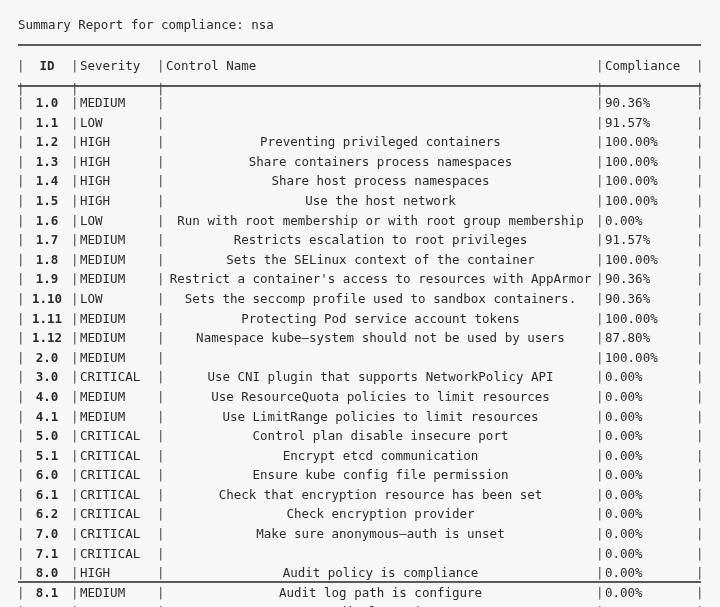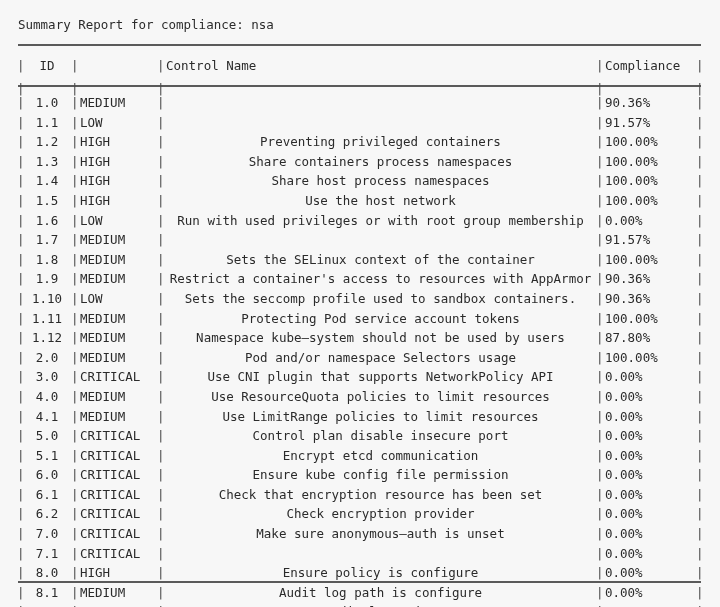--- a/index.html
+++ b/index.html
@@ -99,21 +99,21 @@
   .pipe.p3 { left: 581px; }
   .pipe.p4 { left: 681px; }
 
   .cell {
     position: absolute;
     top: 0;
     overflow: hidden;
     white-space: pre;
     color: #2b2b2b;
   }
-  .cell.c-id        { left: 6px;   width: 46px;  text-align: center; }
+  .cell.c-id        { left: 6px;   width: 46px;  text-align: center; font-weight: bold; }
   .cell.c-sev       { left: 62px;  width: 76px;  text-align: left; }
   .cell.c-name      { left: 148px; width: 429px; text-align: center; }
   .cell.c-comp      { left: 587px; width: 90px;  text-align: left; }
 
   .header-row .cell.c-id   { text-align: center; }
   .header-row .cell.c-sev  { text-align: left; }
   .header-row .cell.c-name { text-align: left; }
   .header-row .cell.c-comp { text-align: left; }
 </style>
 </head>
@@ -123,45 +123,45 @@
 
   <div class="report-title">Summary Report for compliance: nsa</div>
 
   <div class="table-wrap">
 
     <div class="border-h border-top"></div>
     <div class="border-h border-head"></div>
     <div class="border-h border-bottom"></div>
 
     <div class="grid-rows" id="grid-rows">
-        <div class="row header-row"><span class="pipe p0"></span><span class="pipe p1"></span><span class="pipe p2"></span><span class="pipe p3"></span><span class="pipe p4"></span><div class="cell c-id">ID</div><div class="cell c-name">Control Name</div><div class="cell c-comp">Compliance</div></div>
+        <div class="row header-row"><span class="pipe p0"></span><span class="pipe p1"></span><span class="pipe p2"></span><span class="pipe p3"></span><span class="pipe p4"></span><div class="cell c-id">ID</div><div class="cell c-sev">Severity</div><div class="cell c-name">Control Name</div><div class="cell c-comp">Compliance</div></div>
         <div class="row pad-row"><span class="pipe p0"></span><span class="pipe p1"></span><span class="pipe p2"></span><span class="pipe p3"></span><span class="pipe p4"></span></div>
         <div class="row"><span class="pipe p0"></span><span class="pipe p1"></span><span class="pipe p2"></span><span class="pipe p3"></span><span class="pipe p4"></span><div class="cell c-id">1.0</div><div class="cell c-sev">MEDIUM</div><div class="cell c-comp">90.36%</div></div>
         <div class="row"><span class="pipe p0"></span><span class="pipe p1"></span><span class="pipe p2"></span><span class="pipe p3"></span><span class="pipe p4"></span><div class="cell c-id">1.1</div><div class="cell c-sev">LOW</div><div class="cell c-comp">91.57%</div></div>
         <div class="row"><span class="pipe p0"></span><span class="pipe p1"></span><span class="pipe p2"></span><span class="pipe p3"></span><span class="pipe p4"></span><div class="cell c-id">1.2</div><div class="cell c-sev">HIGH</div><div class="cell c-name">Preventing privileged containers</div><div class="cell c-comp">100.00%</div></div>
         <div class="row"><span class="pipe p0"></span><span class="pipe p1"></span><span class="pipe p2"></span><span class="pipe p3"></span><span class="pipe p4"></span><div class="cell c-id">1.3</div><div class="cell c-sev">HIGH</div><div class="cell c-name">Share containers process namespaces</div><div class="cell c-comp">100.00%</div></div>
         <div class="row"><span class="pipe p0"></span><span class="pipe p1"></span><span class="pipe p2"></span><span class="pipe p3"></span><span class="pipe p4"></span><div class="cell c-id">1.4</div><div class="cell c-sev">HIGH</div><div class="cell c-name">Share host process namespaces</div><div class="cell c-comp">100.00%</div></div>
         <div class="row"><span class="pipe p0"></span><span class="pipe p1"></span><span class="pipe p2"></span><span class="pipe p3"></span><span class="pipe p4"></span><div class="cell c-id">1.5</div><div class="cell c-sev">HIGH</div><div class="cell c-name">Use the host network</div><div class="cell c-comp">100.00%</div></div>
-        <div class="row"><span class="pipe p0"></span><span class="pipe p1"></span><span class="pipe p2"></span><span class="pipe p3"></span><span class="pipe p4"></span><div class="cell c-id">1.6</div><div class="cell c-sev">LOW</div><div class="cell c-name">Run with used privileges or with root group membership</div><div class="cell c-comp">0.00%</div></div>
-        <div class="row"><span class="pipe p0"></span><span class="pipe p1"></span><span class="pipe p2"></span><span class="pipe p3"></span><span class="pipe p4"></span><div class="cell c-id">1.7</div><div class="cell c-sev">MEDIUM</div><div class="cell c-comp">91.57%</div></div>
+        <div class="row"><span class="pipe p0"></span><span class="pipe p1"></span><span class="pipe p2"></span><span class="pipe p3"></span><span class="pipe p4"></span><div class="cell c-id">1.6</div><div class="cell c-sev">LOW</div><div class="cell c-name">Run with root membership or with root group membership</div><div class="cell c-comp">0.00%</div></div>
+        <div class="row"><span class="pipe p0"></span><span class="pipe p1"></span><span class="pipe p2"></span><span class="pipe p3"></span><span class="pipe p4"></span><div class="cell c-id">1.7</div><div class="cell c-sev">MEDIUM</div><div class="cell c-name">Restricts escalation to root privileges</div><div class="cell c-comp">91.57%</div></div>
         <div class="row"><span class="pipe p0"></span><span class="pipe p1"></span><span class="pipe p2"></span><span class="pipe p3"></span><span class="pipe p4"></span><div class="cell c-id">1.8</div><div class="cell c-sev">MEDIUM</div><div class="cell c-name">Sets the SELinux context of the container</div><div class="cell c-comp">100.00%</div></div>
         <div class="row"><span class="pipe p0"></span><span class="pipe p1"></span><span class="pipe p2"></span><span class="pipe p3"></span><span class="pipe p4"></span><div class="cell c-id">1.9</div><div class="cell c-sev">MEDIUM</div><div class="cell c-name">Restrict a container's access to resources with AppArmor</div><div class="cell c-comp">90.36%</div></div>
         <div class="row"><span class="pipe p0"></span><span class="pipe p1"></span><span class="pipe p2"></span><span class="pipe p3"></span><span class="pipe p4"></span><div class="cell c-id">1.10</div><div class="cell c-sev">LOW</div><div class="cell c-name">Sets the seccomp profile used to sandbox containers.</div><div class="cell c-comp">90.36%</div></div>
         <div class="row"><span class="pipe p0"></span><span class="pipe p1"></span><span class="pipe p2"></span><span class="pipe p3"></span><span class="pipe p4"></span><div class="cell c-id">1.11</div><div class="cell c-sev">MEDIUM</div><div class="cell c-name">Protecting Pod service account tokens</div><div class="cell c-comp">100.00%</div></div>
         <div class="row"><span class="pipe p0"></span><span class="pipe p1"></span><span class="pipe p2"></span><span class="pipe p3"></span><span class="pipe p4"></span><div class="cell c-id">1.12</div><div class="cell c-sev">MEDIUM</div><div class="cell c-name">Namespace kube–system should not be used by users</div><div class="cell c-comp">87.80%</div></div>
-        <div class="row"><span class="pipe p0"></span><span class="pipe p1"></span><span class="pipe p2"></span><span class="pipe p3"></span><span class="pipe p4"></span><div class="cell c-id">2.0</div><div class="cell c-sev">MEDIUM</div><div class="cell c-name">Pod and/or namespace Selectors usage</div><div class="cell c-comp">100.00%</div></div>
+        <div class="row"><span class="pipe p0"></span><span class="pipe p1"></span><span class="pipe p2"></span><span class="pipe p3"></span><span class="pipe p4"></span><div class="cell c-id">2.0</div><div class="cell c-sev">MEDIUM</div><div class="cell c-comp">100.00%</div></div>
         <div class="row"><span class="pipe p0"></span><span class="pipe p1"></span><span class="pipe p2"></span><span class="pipe p3"></span><span class="pipe p4"></span><div class="cell c-id">3.0</div><div class="cell c-sev">CRITICAL</div><div class="cell c-name">Use CNI plugin that supports NetworkPolicy API</div><div class="cell c-comp">0.00%</div></div>
         <div class="row"><span class="pipe p0"></span><span class="pipe p1"></span><span class="pipe p2"></span><span class="pipe p3"></span><span class="pipe p4"></span><div class="cell c-id">4.0</div><div class="cell c-sev">MEDIUM</div><div class="cell c-name">Use ResourceQuota policies to limit resources</div><div class="cell c-comp">0.00%</div></div>
         <div class="row"><span class="pipe p0"></span><span class="pipe p1"></span><span class="pipe p2"></span><span class="pipe p3"></span><span class="pipe p4"></span><div class="cell c-id">4.1</div><div class="cell c-sev">MEDIUM</div><div class="cell c-name">Use LimitRange policies to limit resources</div><div class="cell c-comp">0.00%</div></div>
         <div class="row"><span class="pipe p0"></span><span class="pipe p1"></span><span class="pipe p2"></span><span class="pipe p3"></span><span class="pipe p4"></span><div class="cell c-id">5.0</div><div class="cell c-sev">CRITICAL</div><div class="cell c-name">Control plan disable insecure port</div><div class="cell c-comp">0.00%</div></div>
         <div class="row"><span class="pipe p0"></span><span class="pipe p1"></span><span class="pipe p2"></span><span class="pipe p3"></span><span class="pipe p4"></span><div class="cell c-id">5.1</div><div class="cell c-sev">CRITICAL</div><div class="cell c-name">Encrypt etcd communication</div><div class="cell c-comp">0.00%</div></div>
         <div class="row"><span class="pipe p0"></span><span class="pipe p1"></span><span class="pipe p2"></span><span class="pipe p3"></span><span class="pipe p4"></span><div class="cell c-id">6.0</div><div class="cell c-sev">CRITICAL</div><div class="cell c-name">Ensure kube config file permission</div><div class="cell c-comp">0.00%</div></div>
         <div class="row"><span class="pipe p0"></span><span class="pipe p1"></span><span class="pipe p2"></span><span class="pipe p3"></span><span class="pipe p4"></span><div class="cell c-id">6.1</div><div class="cell c-sev">CRITICAL</div><div class="cell c-name">Check that encryption resource has been set</div><div class="cell c-comp">0.00%</div></div>
         <div class="row"><span class="pipe p0"></span><span class="pipe p1"></span><span class="pipe p2"></span><span class="pipe p3"></span><span class="pipe p4"></span><div class="cell c-id">6.2</div><div class="cell c-sev">CRITICAL</div><div class="cell c-name">Check encryption provider</div><div class="cell c-comp">0.00%</div></div>
         <div class="row"><span class="pipe p0"></span><span class="pipe p1"></span><span class="pipe p2"></span><span class="pipe p3"></span><span class="pipe p4"></span><div class="cell c-id">7.0</div><div class="cell c-sev">CRITICAL</div><div class="cell c-name">Make sure anonymous–auth is unset</div><div class="cell c-comp">0.00%</div></div>
         <div class="row"><span class="pipe p0"></span><span class="pipe p1"></span><span class="pipe p2"></span><span class="pipe p3"></span><span class="pipe p4"></span><div class="cell c-id">7.1</div><div class="cell c-sev">CRITICAL</div><div class="cell c-comp">0.00%</div></div>
-        <div class="row"><span class="pipe p0"></span><span class="pipe p1"></span><span class="pipe p2"></span><span class="pipe p3"></span><span class="pipe p4"></span><div class="cell c-id">8.0</div><div class="cell c-sev">HIGH</div><div class="cell c-name">Ensure policy is configure</div><div class="cell c-comp">0.00%</div></div>
+        <div class="row"><span class="pipe p0"></span><span class="pipe p1"></span><span class="pipe p2"></span><span class="pipe p3"></span><span class="pipe p4"></span><div class="cell c-id">8.0</div><div class="cell c-sev">HIGH</div><div class="cell c-name">Audit policy is compliance</div><div class="cell c-comp">0.00%</div></div>
         <div class="row"><span class="pipe p0"></span><span class="pipe p1"></span><span class="pipe p2"></span><span class="pipe p3"></span><span class="pipe p4"></span><div class="cell c-id">8.1</div><div class="cell c-sev">MEDIUM</div><div class="cell c-name">Audit log path is configure</div><div class="cell c-comp">0.00%</div></div>
         <div class="row"><span class="pipe p0"></span><span class="pipe p1"></span><span class="pipe p2"></span><span class="pipe p3"></span><span class="pipe p4"></span><div class="cell c-id">8.2</div><div class="cell c-sev">MEDIUM</div><div class="cell c-name">Audit log aging</div><div class="cell c-comp">0.00%</div></div>
       </div>
 
   </div>
 </div>
 
 </body></html>

